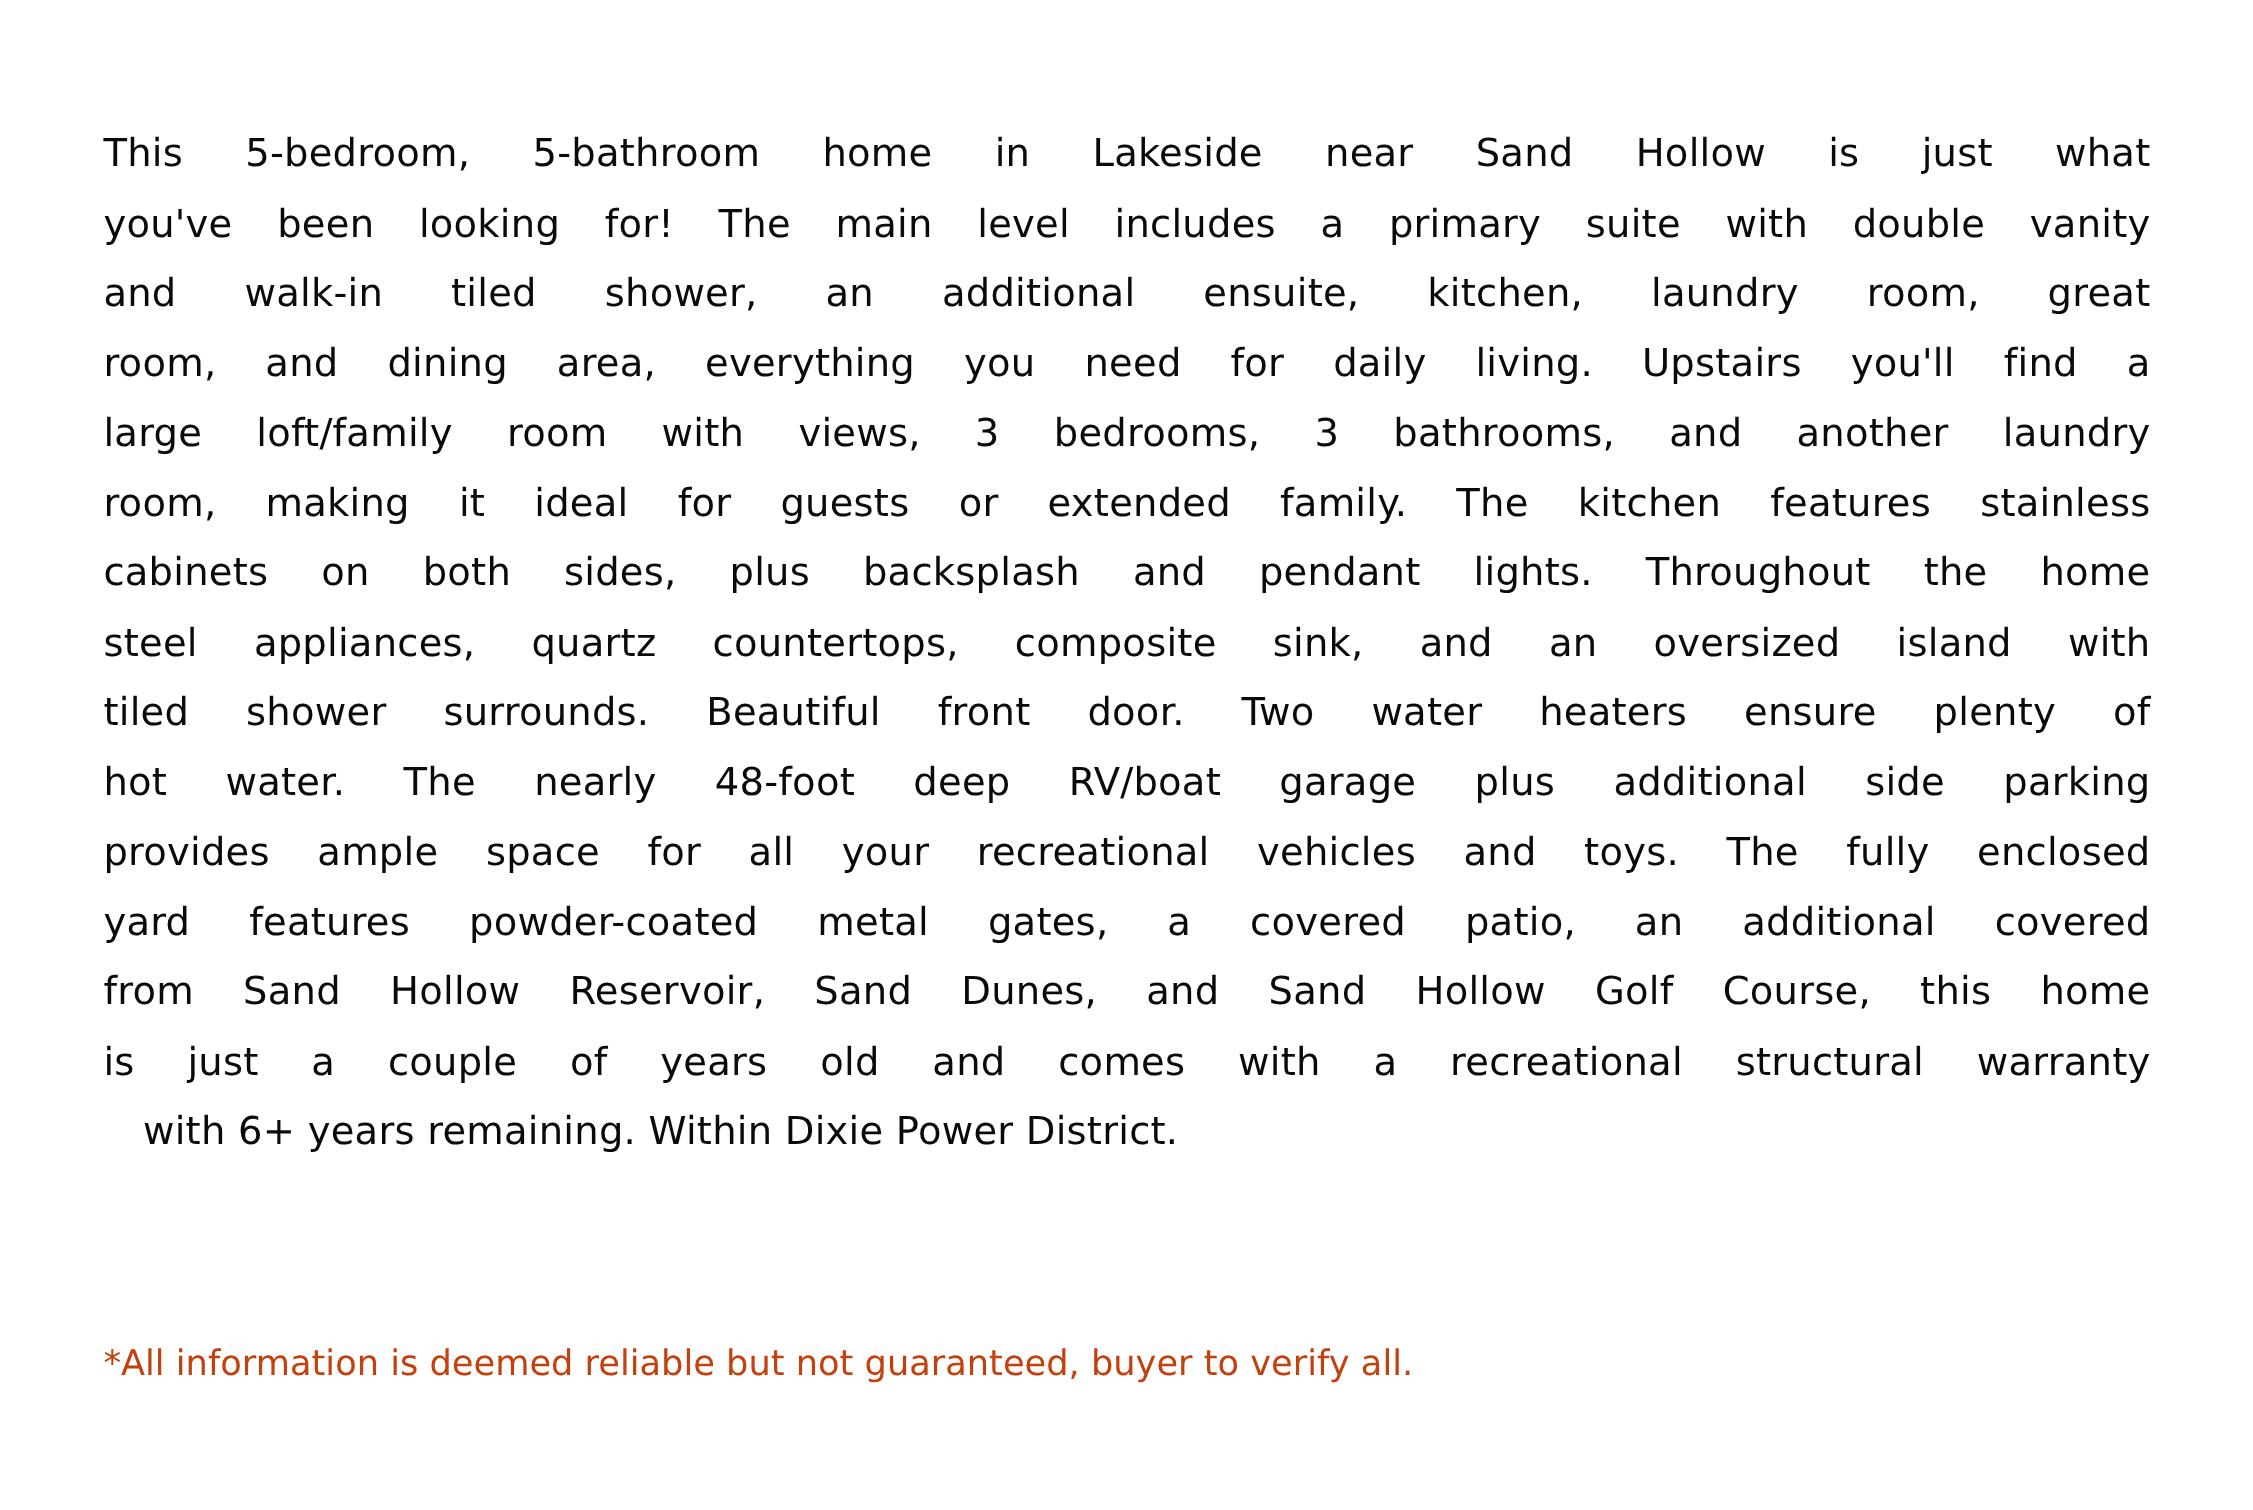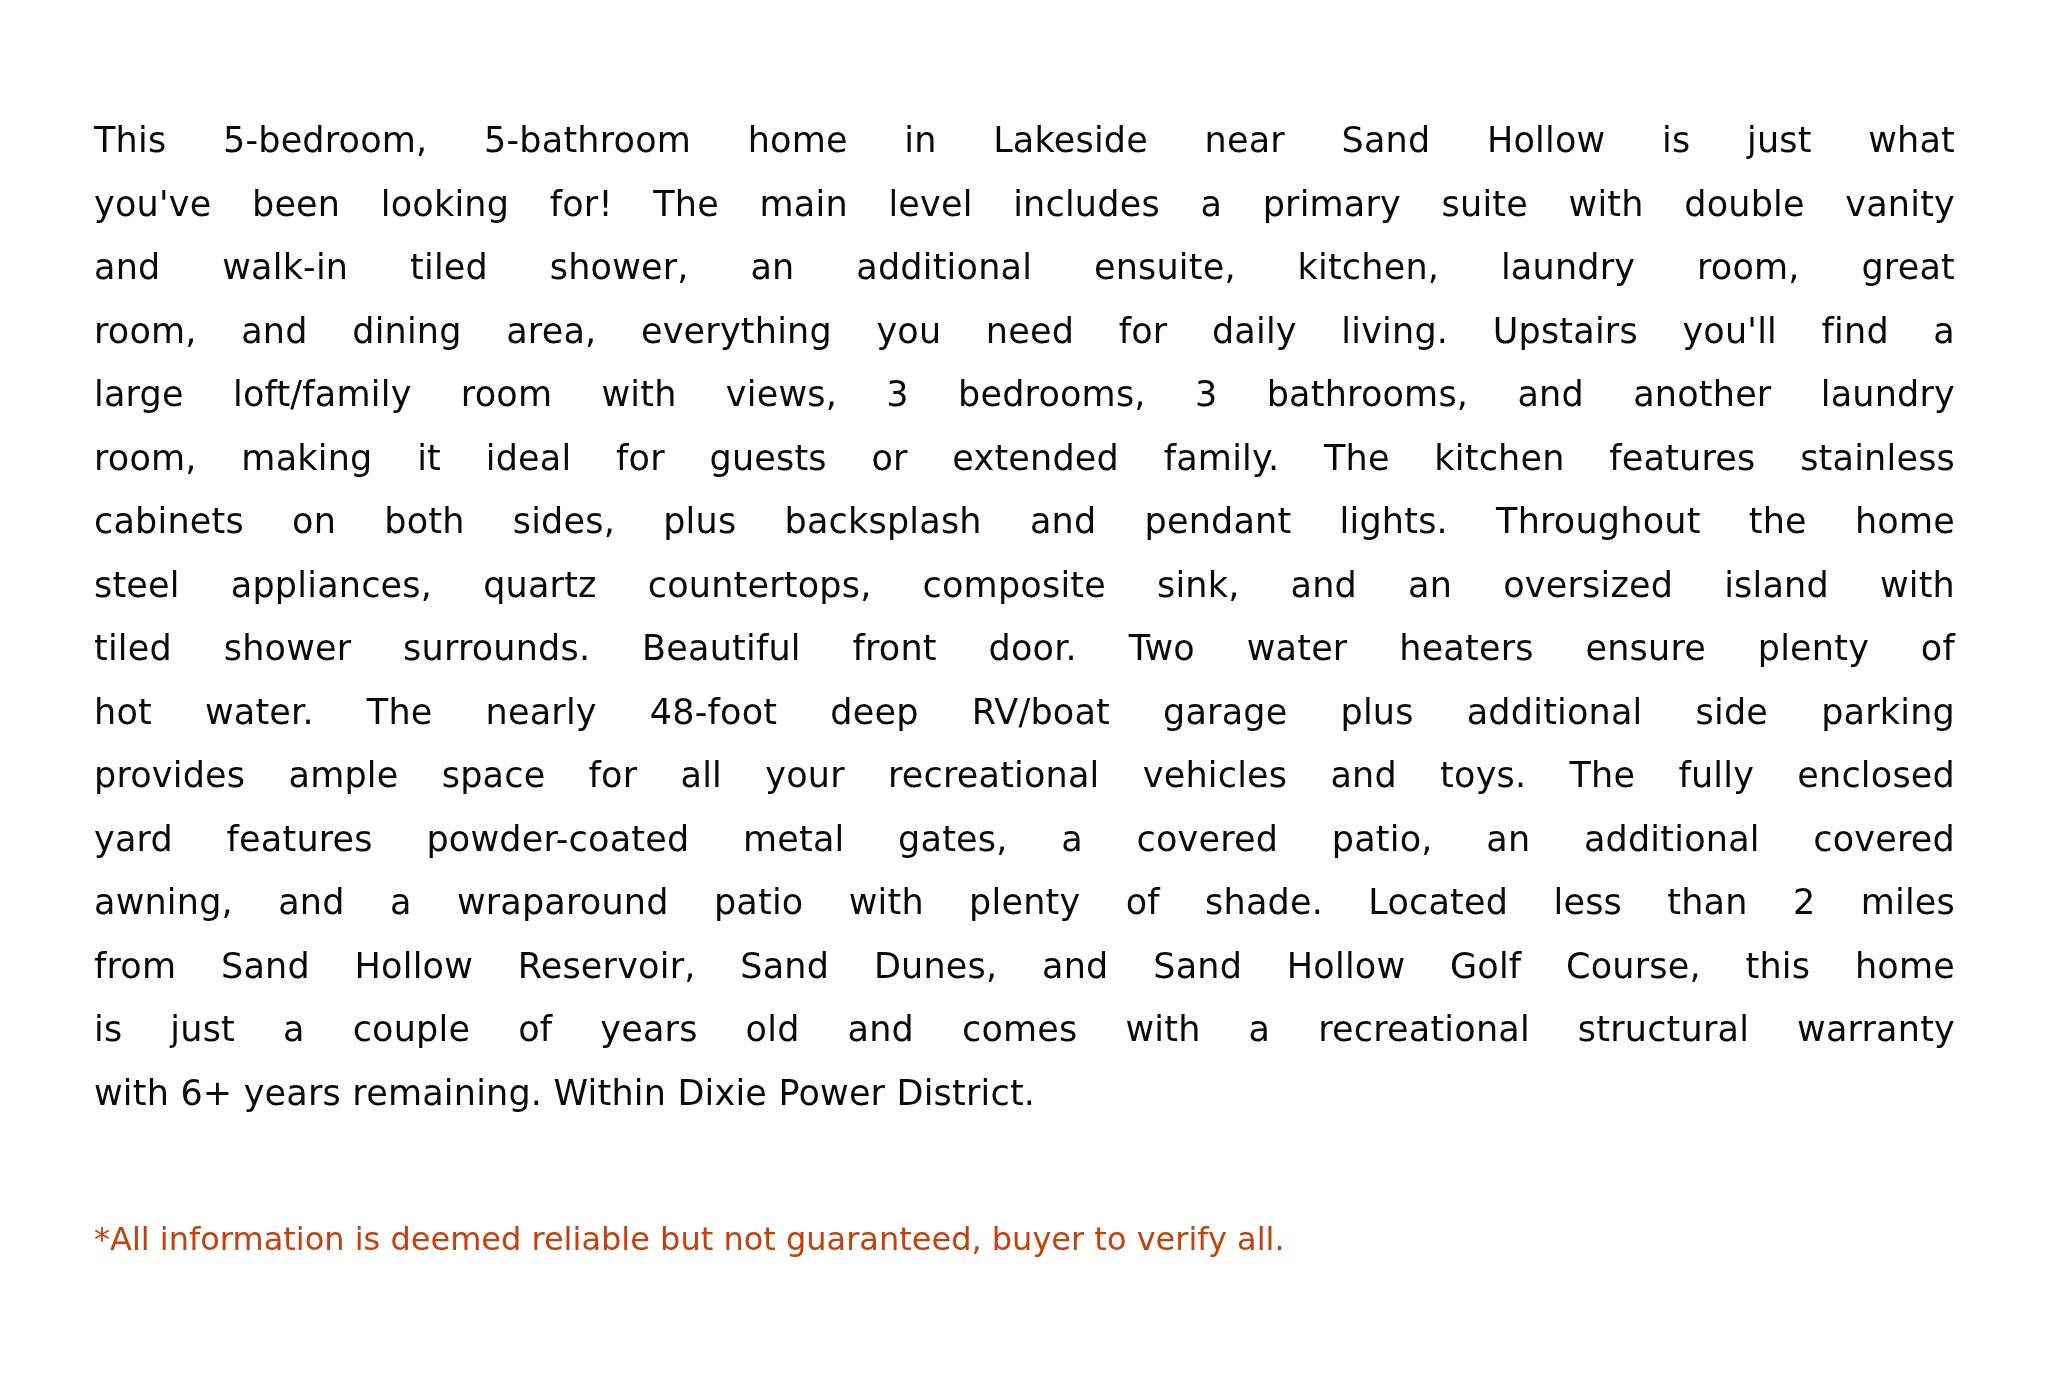--- a/index.html
+++ b/index.html
@@ -28,20 +28,21 @@
       font-size: 35px;
       white-space: nowrap;
       text-align: justify;
       text-align-last: justify;
       letter-spacing: 0.2px;
       overflow: visible;
     }
     .desc-line.last {
       text-align: center;
       text-align-last: left;
+      margin-left: 36px;
     }
     .disclaimer {
       position: absolute;
       left: 94px;
       top: 1214px;
       font-size: 32px;
       line-height: 50px;
       white-space: nowrap;
       color: #c2410c;
     }
@@ -55,19 +56,18 @@
   <span class="desc-line">and walk-in tiled shower, an additional ensuite, kitchen, laundry room, great</span>
   <span class="desc-line">room, and dining area, everything you need for daily living. Upstairs you'll find a</span>
   <span class="desc-line">large loft/family room with views, 3 bedrooms, 3 bathrooms, and another laundry</span>
   <span class="desc-line">room, making it ideal for guests or extended family. The kitchen features stainless</span>
   <span class="desc-line">cabinets on both sides, plus backsplash and pendant lights. Throughout the home</span>
   <span class="desc-line">steel appliances, quartz countertops, composite sink, and an oversized island with</span>
   <span class="desc-line">tiled shower surrounds. Beautiful front door. Two water heaters ensure plenty of</span>
   <span class="desc-line">hot water. The nearly 48-foot deep RV/boat garage plus additional side parking</span>
   <span class="desc-line">provides ample space for all your recreational vehicles and toys. The fully enclosed</span>
   <span class="desc-line">yard features powder-coated metal gates, a covered patio, an additional covered</span>
-  <span class="desc-line">awning, and a wraparound patio with plenty of shade. Located less than 2 miles</span>
   <span class="desc-line">from Sand Hollow Reservoir, Sand Dunes, and Sand Hollow Golf Course, this home</span>
   <span class="desc-line">is just a couple of years old and comes with a recreational structural warranty</span>
   <span class="desc-line last">with 6+ years remaining. Within Dixie Power District.</span>
 </div>
 
 <div class="disclaimer">*All information is deemed reliable but not guaranteed, buyer to verify all.</div>
 
 </body></html>

